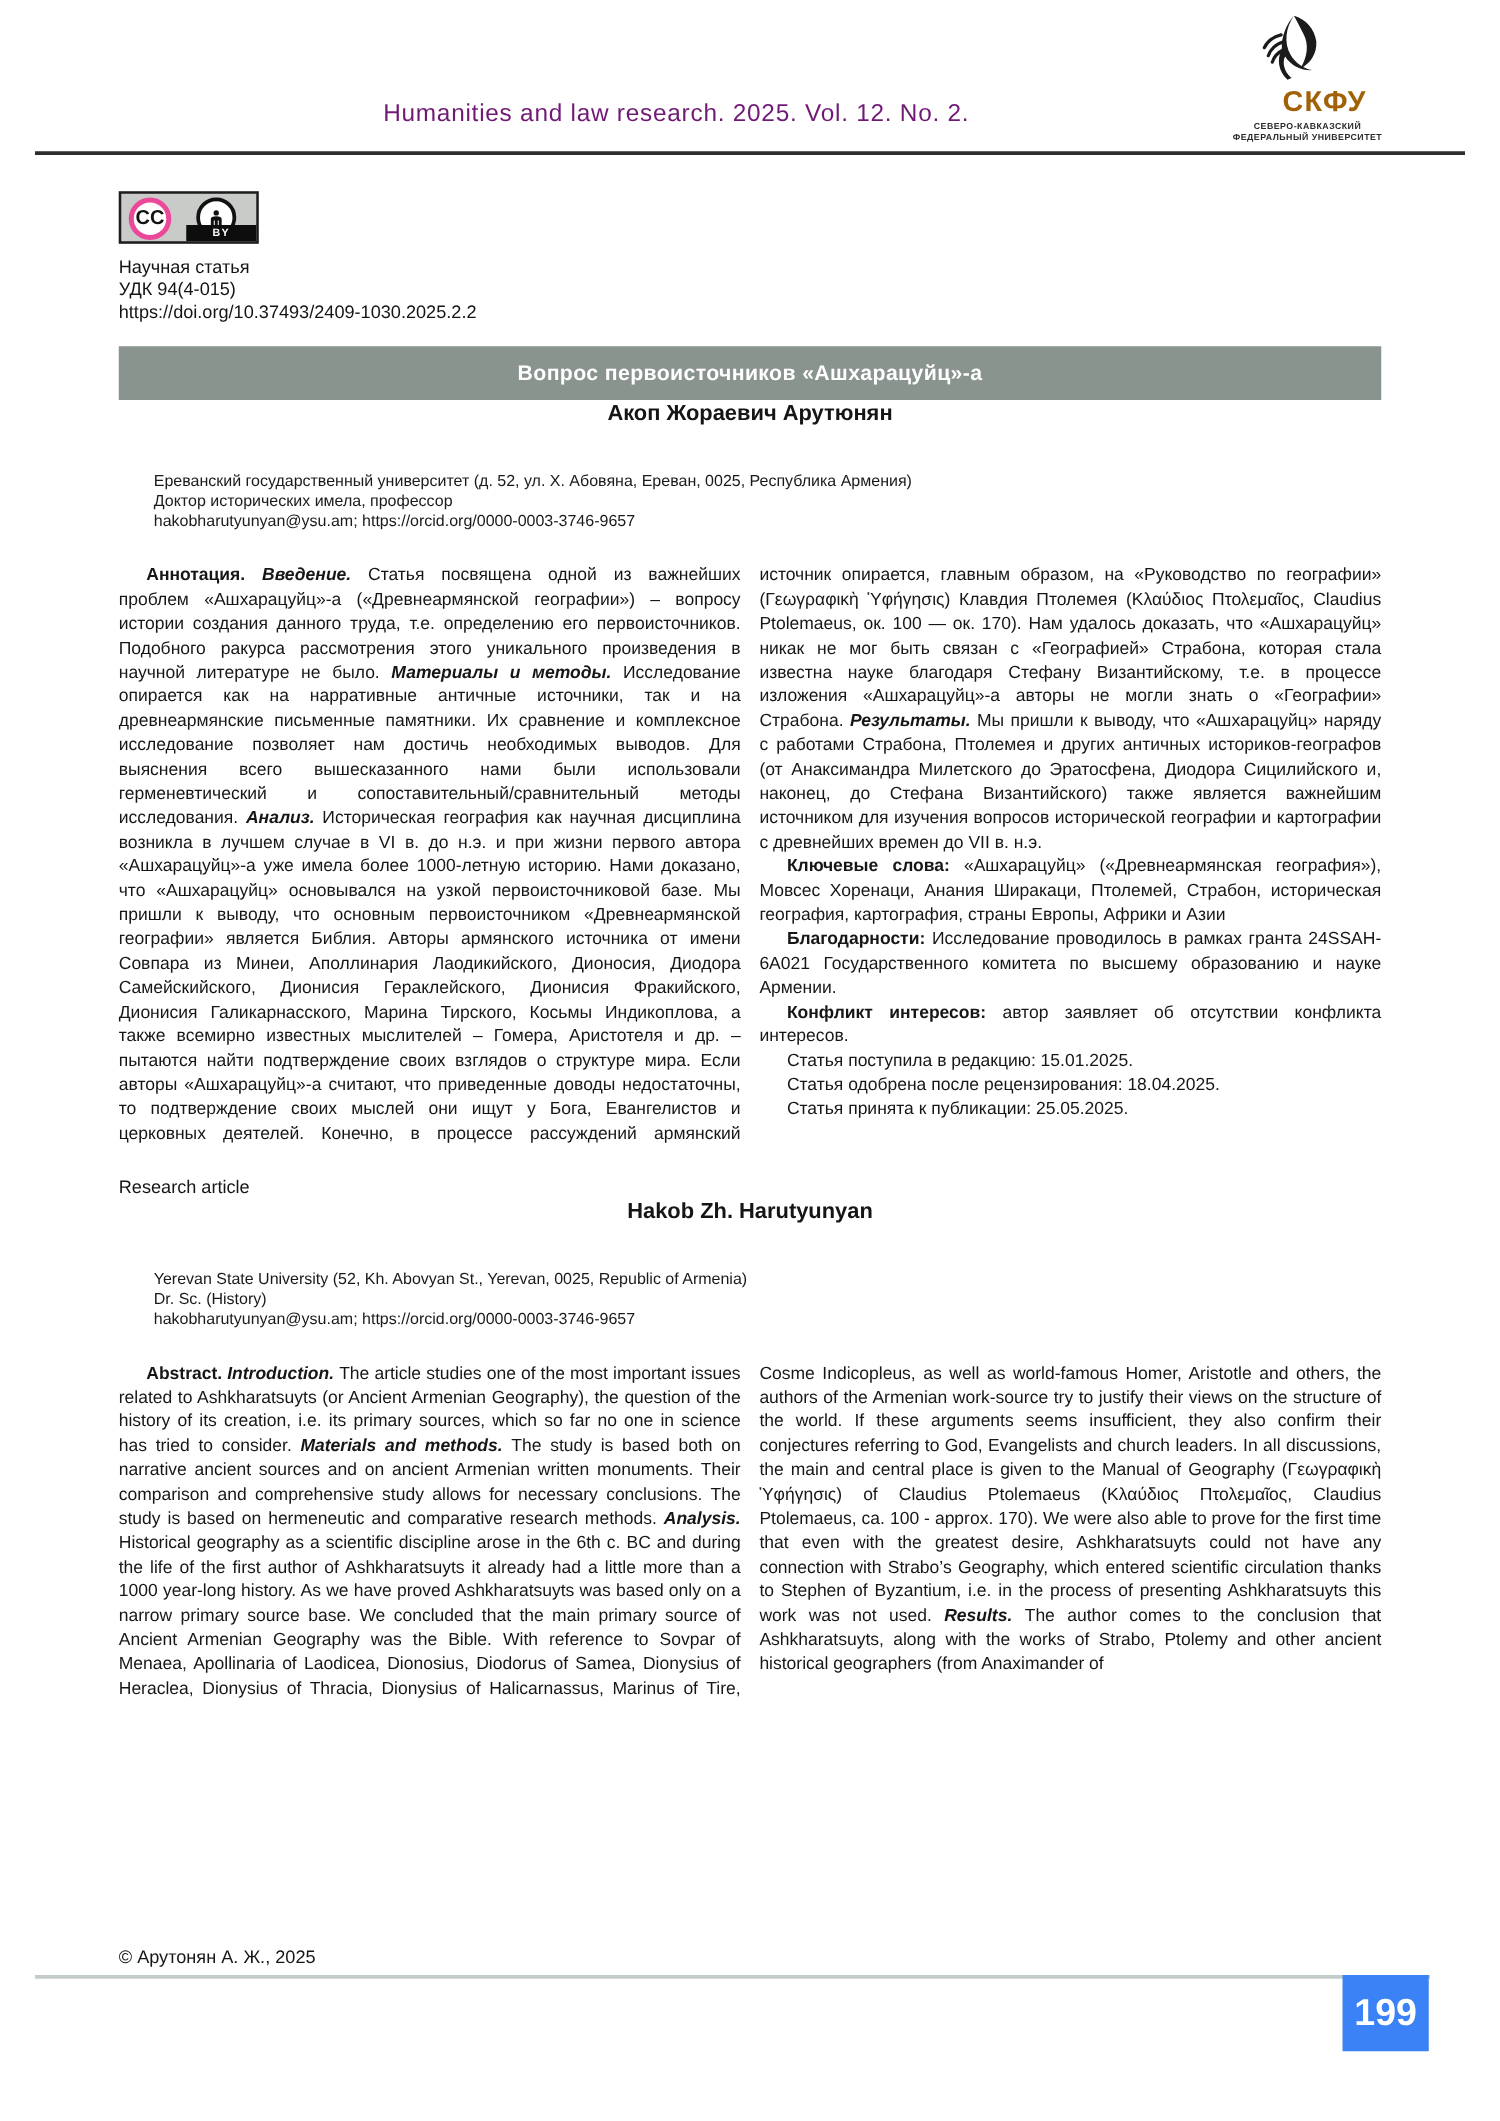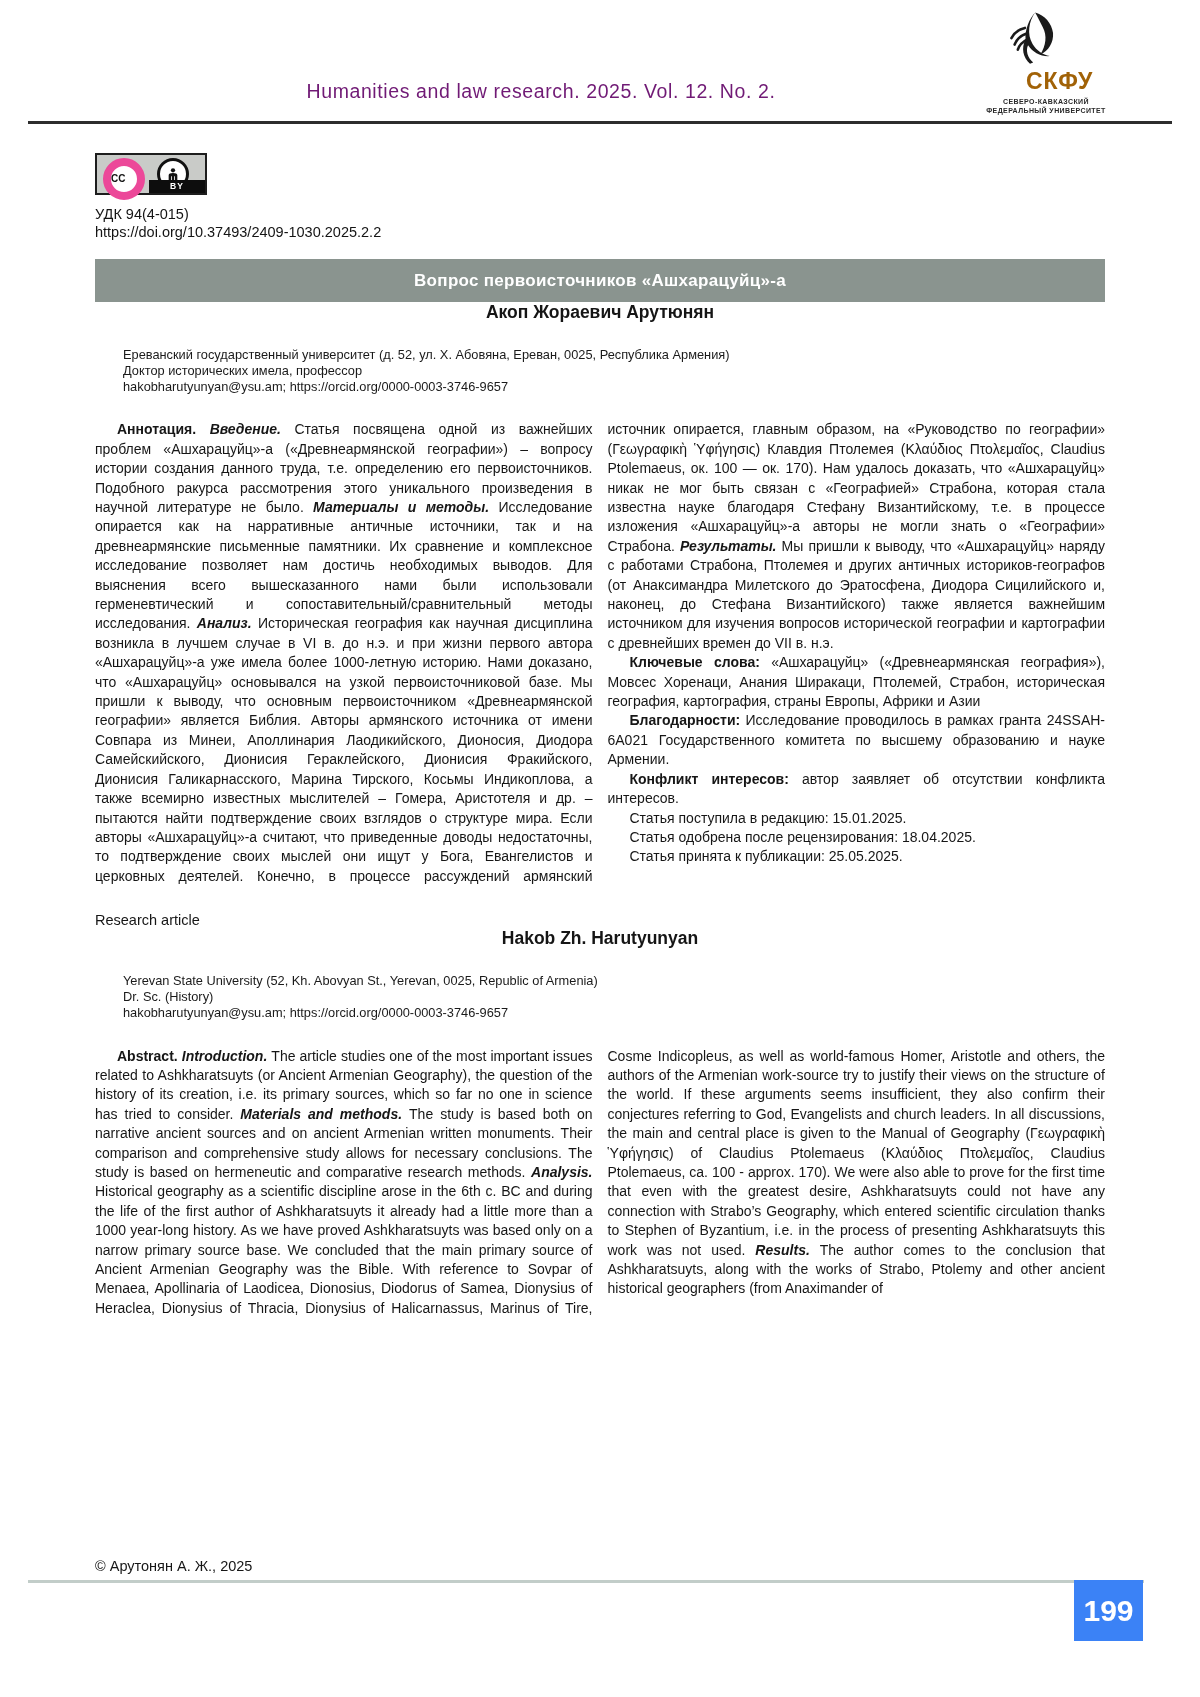--- a/index.html
+++ b/index.html
@@ -32,22 +32,22 @@
   
   .content{position:relative;margin:0 95px;}
   
   .cc-badge{
     margin-top:50px;
     position:relative;width:112px;height:42px;
     background:#c9cbc8;border:2px solid #1d1d1d;box-sizing:border-box;
   }
   .cc-circle{
     position:absolute;top:3px;left:6px;width:26px;height:26px;
-    background:#ffffff;border:8px solid #ec4899;border-radius:50%;
-    font-weight:700;font-size:10px;line-height:26px;color:#111;
+    background:#ffffff;border:4px solid #ec4899;border-radius:50%;
+    font-weight:700;font-size:16px;line-height:26px;text-align:center;color:#111;
   }
   .person-circle{
     position:absolute;top:3px;left:60px;width:26px;height:26px;
     background:#ffffff;border:3px solid #111;border-radius:50%;
     display:flex;align-items:center;justify-content:center;
   }
   .by-strip{
     position:absolute;bottom:0;left:52px;right:0;height:13px;background:#0d0d0d;
     color:#fff;font-size:8.5px;font-weight:700;text-align:center;line-height:13px;letter-spacing:1px;
   }
@@ -55,21 +55,21 @@
   .meta{margin-top:10px;font-size:14.5px;line-height:18px;color:#141414;}
   
   .banner{
     margin-top:18px;height:43px;background:#8a948f;
     display:flex;align-items:center;justify-content:center;
     color:#ffffff;font-weight:700;font-size:17px;letter-spacing:0.3px;
   }
   .banner.en{margin-top:26px;}
   
   .author-name{text-align:center;font-weight:700;font-size:17.5px;color:#151515;}
-  .affiliation{margin-top:24px;margin-left:28px;font-size:12.8px;line-height:15.8px;color:#1a1a1a;}
+  .affiliation{margin-top:36px;margin-left:28px;font-size:12.8px;line-height:15.8px;color:#1a1a1a;}
   
   .abstract{
     margin-top:26px;
     column-count:2;column-gap:15px;
     text-align:justify;
     font-size:14px;line-height:19.4px;color:#161616;
     hyphens:auto;-webkit-hyphens:auto;
   }
   .abstract p{margin:0;text-indent:22px;}
   .seg-b{font-weight:700;}
@@ -117,20 +117,21 @@
       <span class="person-circle">
         <svg width="16" height="16" viewBox="0 0 24 24" aria-hidden="true">
           <circle cx="12" cy="6.5" r="3.2" fill="#111"></circle>
           <path fill="#111" d="M5.5 21 L5.5 14 C5.5 11.5 8 10.5 12 10.5 C16 10.5 18.5 11.5 18.5 14 L18.5 21 L15 21 L15 15.5 L13.8 15.5 L13.8 21 L10.2 21 L10.2 15.5 L9 15.5 L9 21 Z"></path>
         </svg>
       </span>
       <span class="by-strip">BY</span>
     </div>
 
     <div class="meta">
+      <div>Научная статья</div>
       <div>УДК 94(4-015)</div>
       <div>https://doi.org/10.37493/2409-1030.2025.2.2</div>
     </div>
 
     <div class="banner">Вопрос первоисточников «Ашхарацуйц»-а</div>
 
     <div class="author-name">Акоп Жораевич Арутюнян</div>
 
     <div class="affiliation">
       <div>Ереванский государственный университет (д. 52, ул. Х. Абовяна, Ереван, 0025, Республика Армения)</div>

